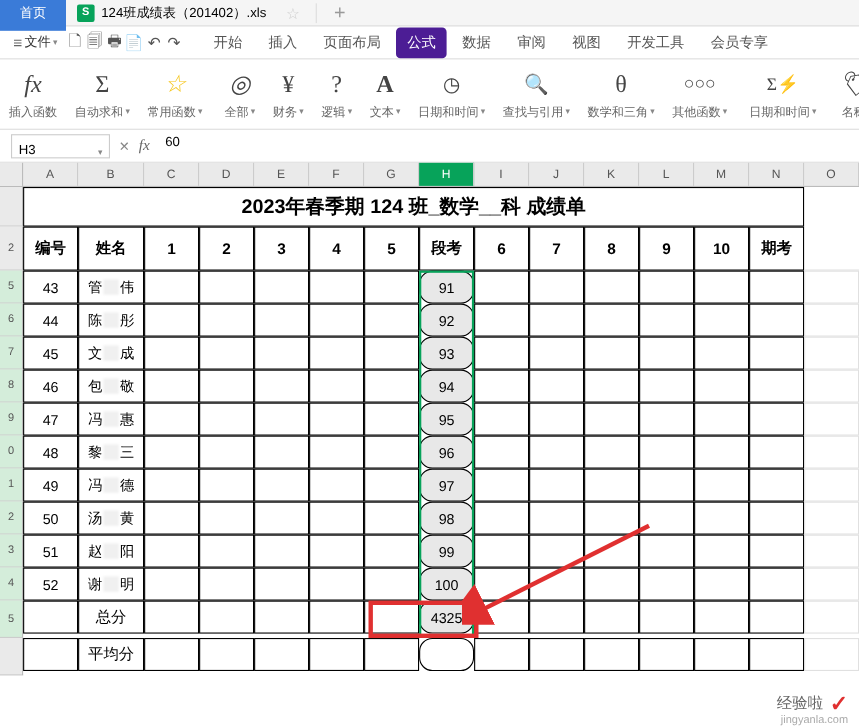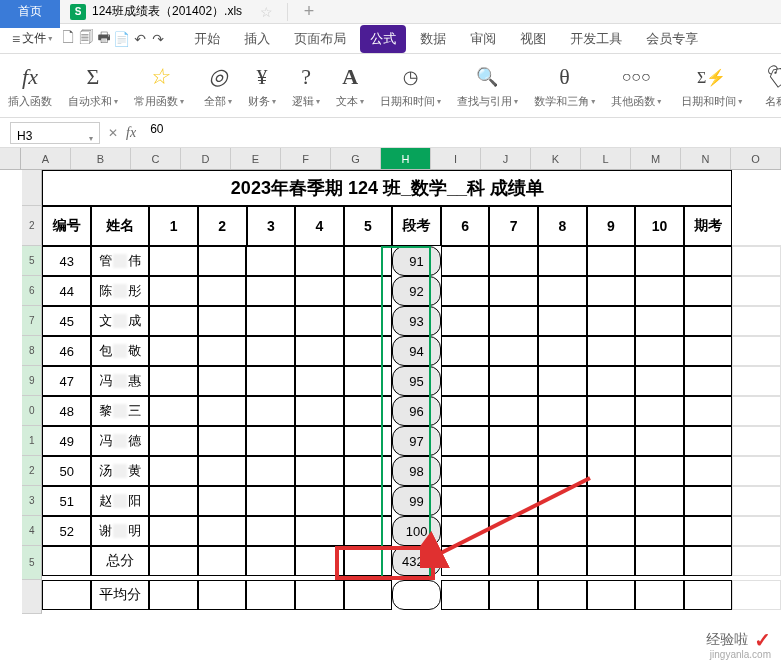--- a/index.html
+++ b/index.html
@@ -49,21 +49,21 @@
     .corner-cell { width: 21px; background: #eaeaea; border-right: 1px solid #bbb; }
     .col-header { border-right: 1px solid #ccc; display: flex; align-items: center; justify-content: center; color: #555; font-size: 11px; }
     .col-header.active { background: #07a35a; color: #fff; }
     .col-A { width: 50px; } .col-B { width: 60px; } .col-C { width: 50px; }
     .col-D { width: 50px; } .col-E { width: 50px; } .col-F { width: 50px; }
     .col-G { width: 50px; } .col-H { width: 50px; } .col-I { width: 50px; }
     .col-J { width: 50px; } .col-K { width: 50px; } .col-L { width: 50px; }
     .col-M { width: 50px; } .col-N { width: 50px; } .col-O { width: 50px; }
     
     .sheet-rows { }
-    .sheet-row { display: flex; height: 30px; padding-left: 22px; }
+    .sheet-row { display: flex; height: 30px; }
     .row-header { width: 21px; background: #eaeaea; border-right: 1px solid #bbb; border-bottom: 1px solid #ccc; display: flex; align-items: center; justify-content: center; color: #555; font-size: 10px; }
     .row-header.active { background: #d4edda; }
     .cell { border-right: 1px solid #e0e0e0; border-bottom: 1px solid #e0e0e0; display: flex; align-items: center; justify-content: center; font-size: 13px; }
     
     .title-row .cell { border: 1px solid #000; font-size: 18px; font-weight: bold; height: 36px; }
     .header-row .cell { border: 1px solid #000; font-weight: bold; height: 40px; font-size: 14px; }
     .data-row .cell { border: 1px solid #000; height: 30px; }
     .data-row .col-H { background: #e8e8e8; border-radius: 12px; }
     .footer-cell-label { font-size: 14px; }
     

